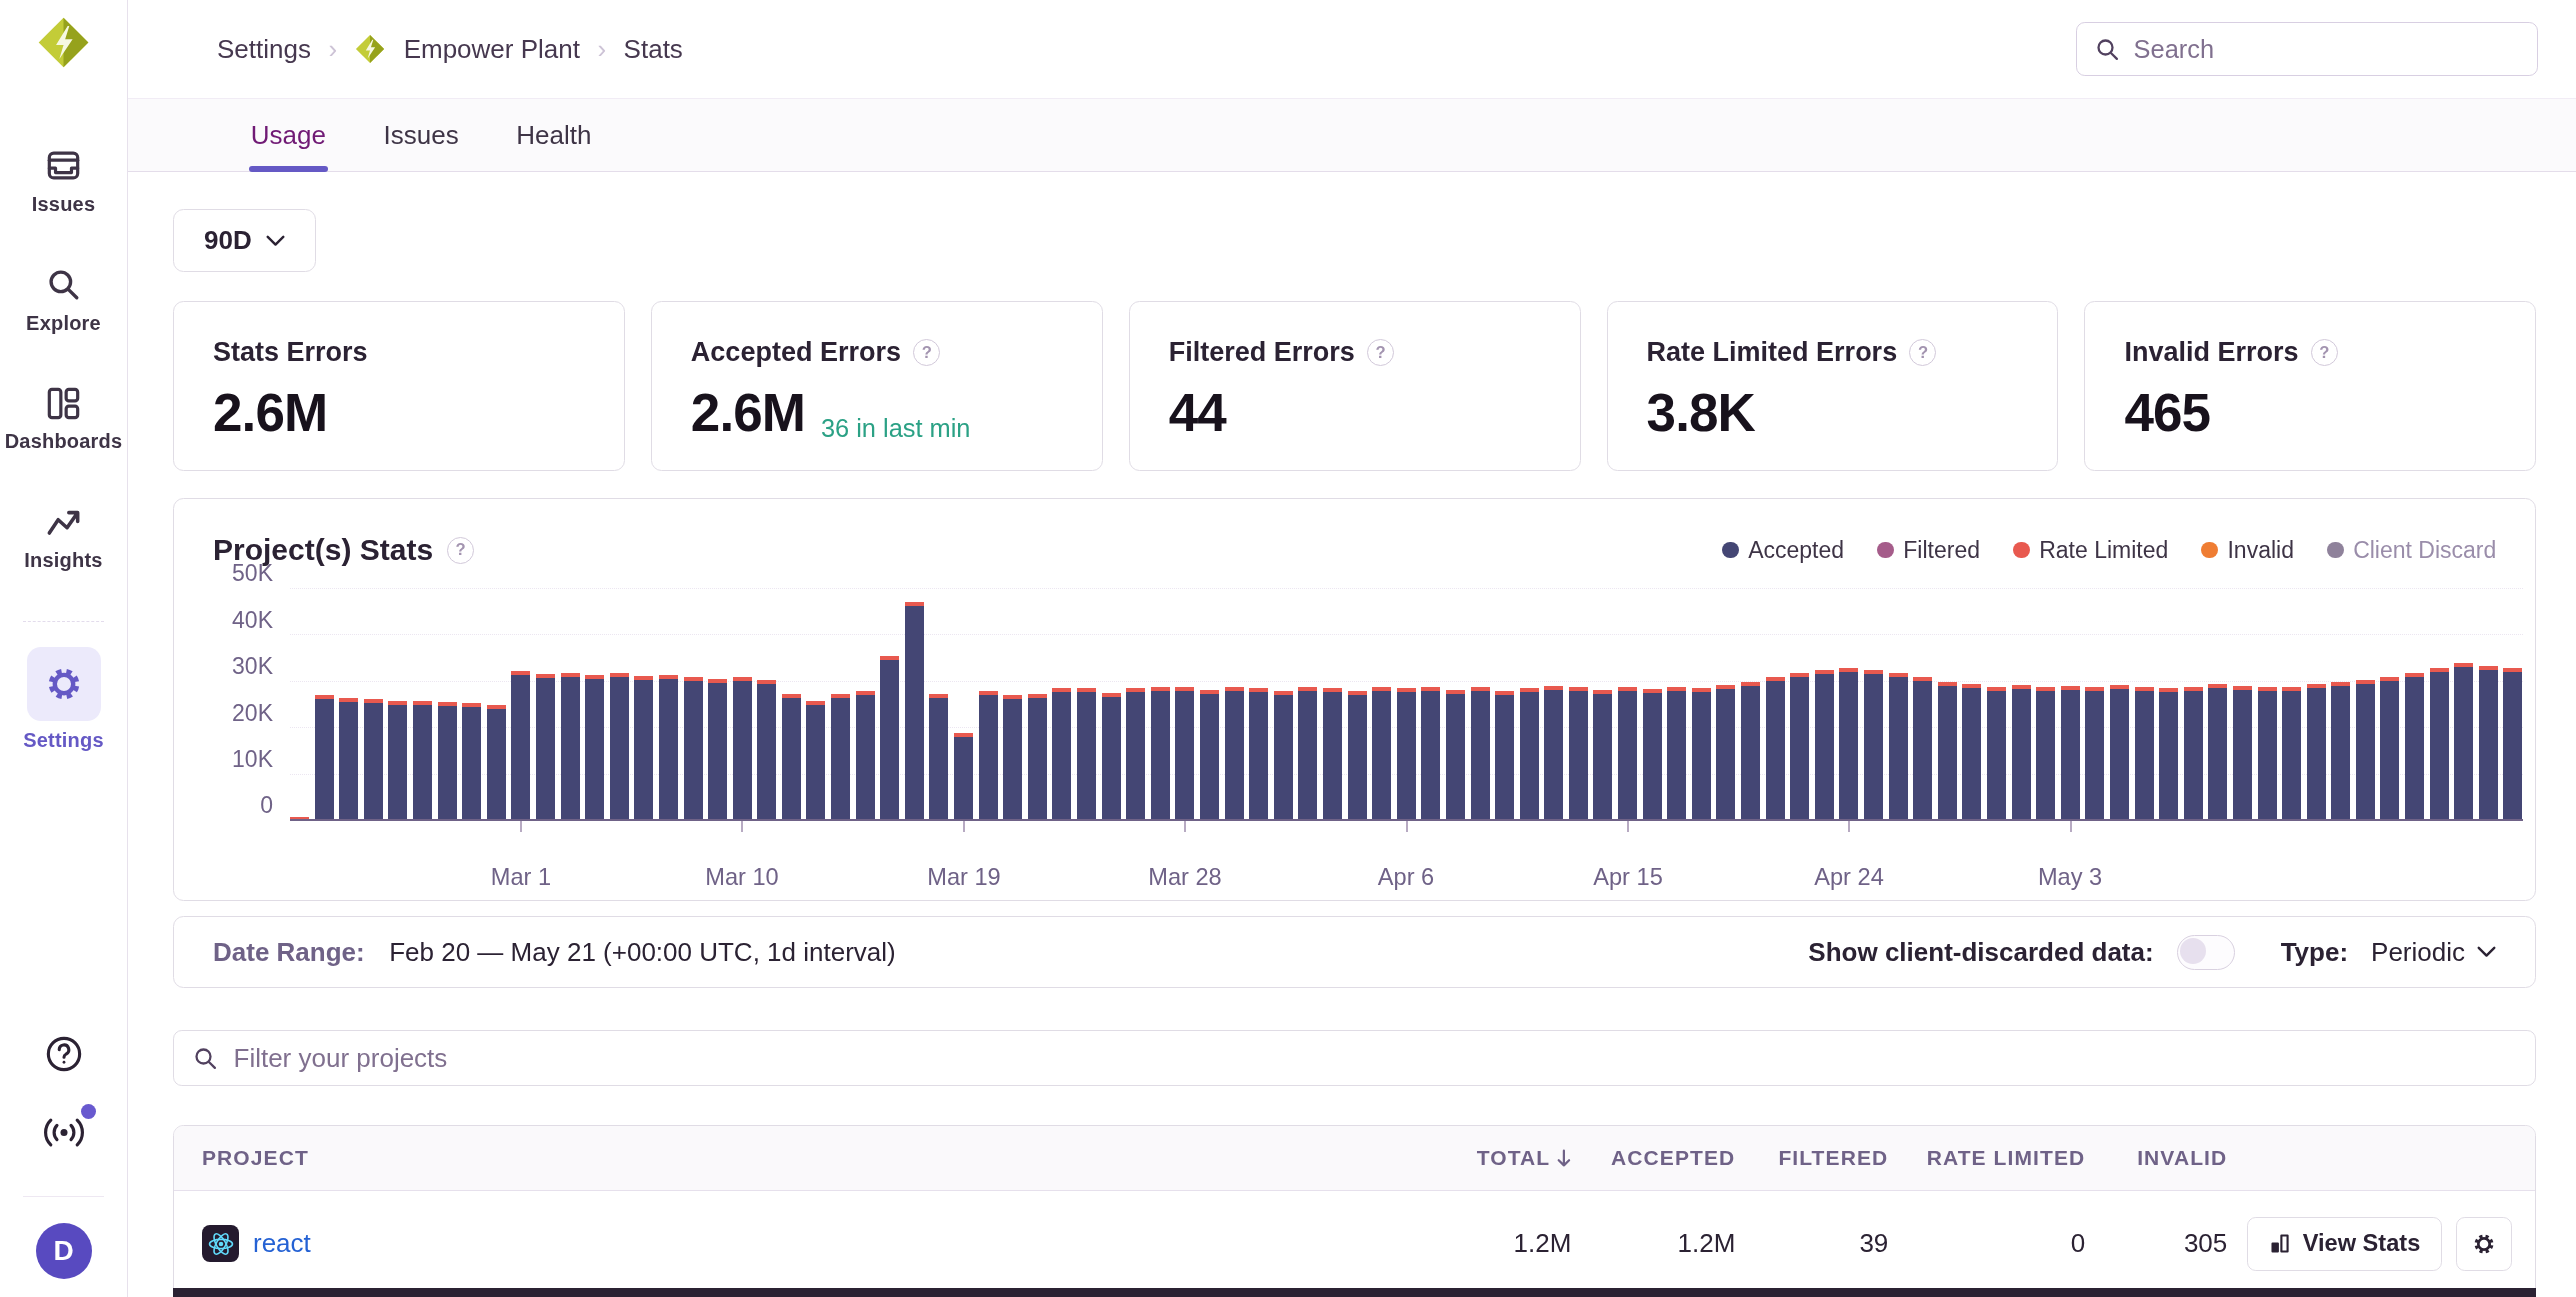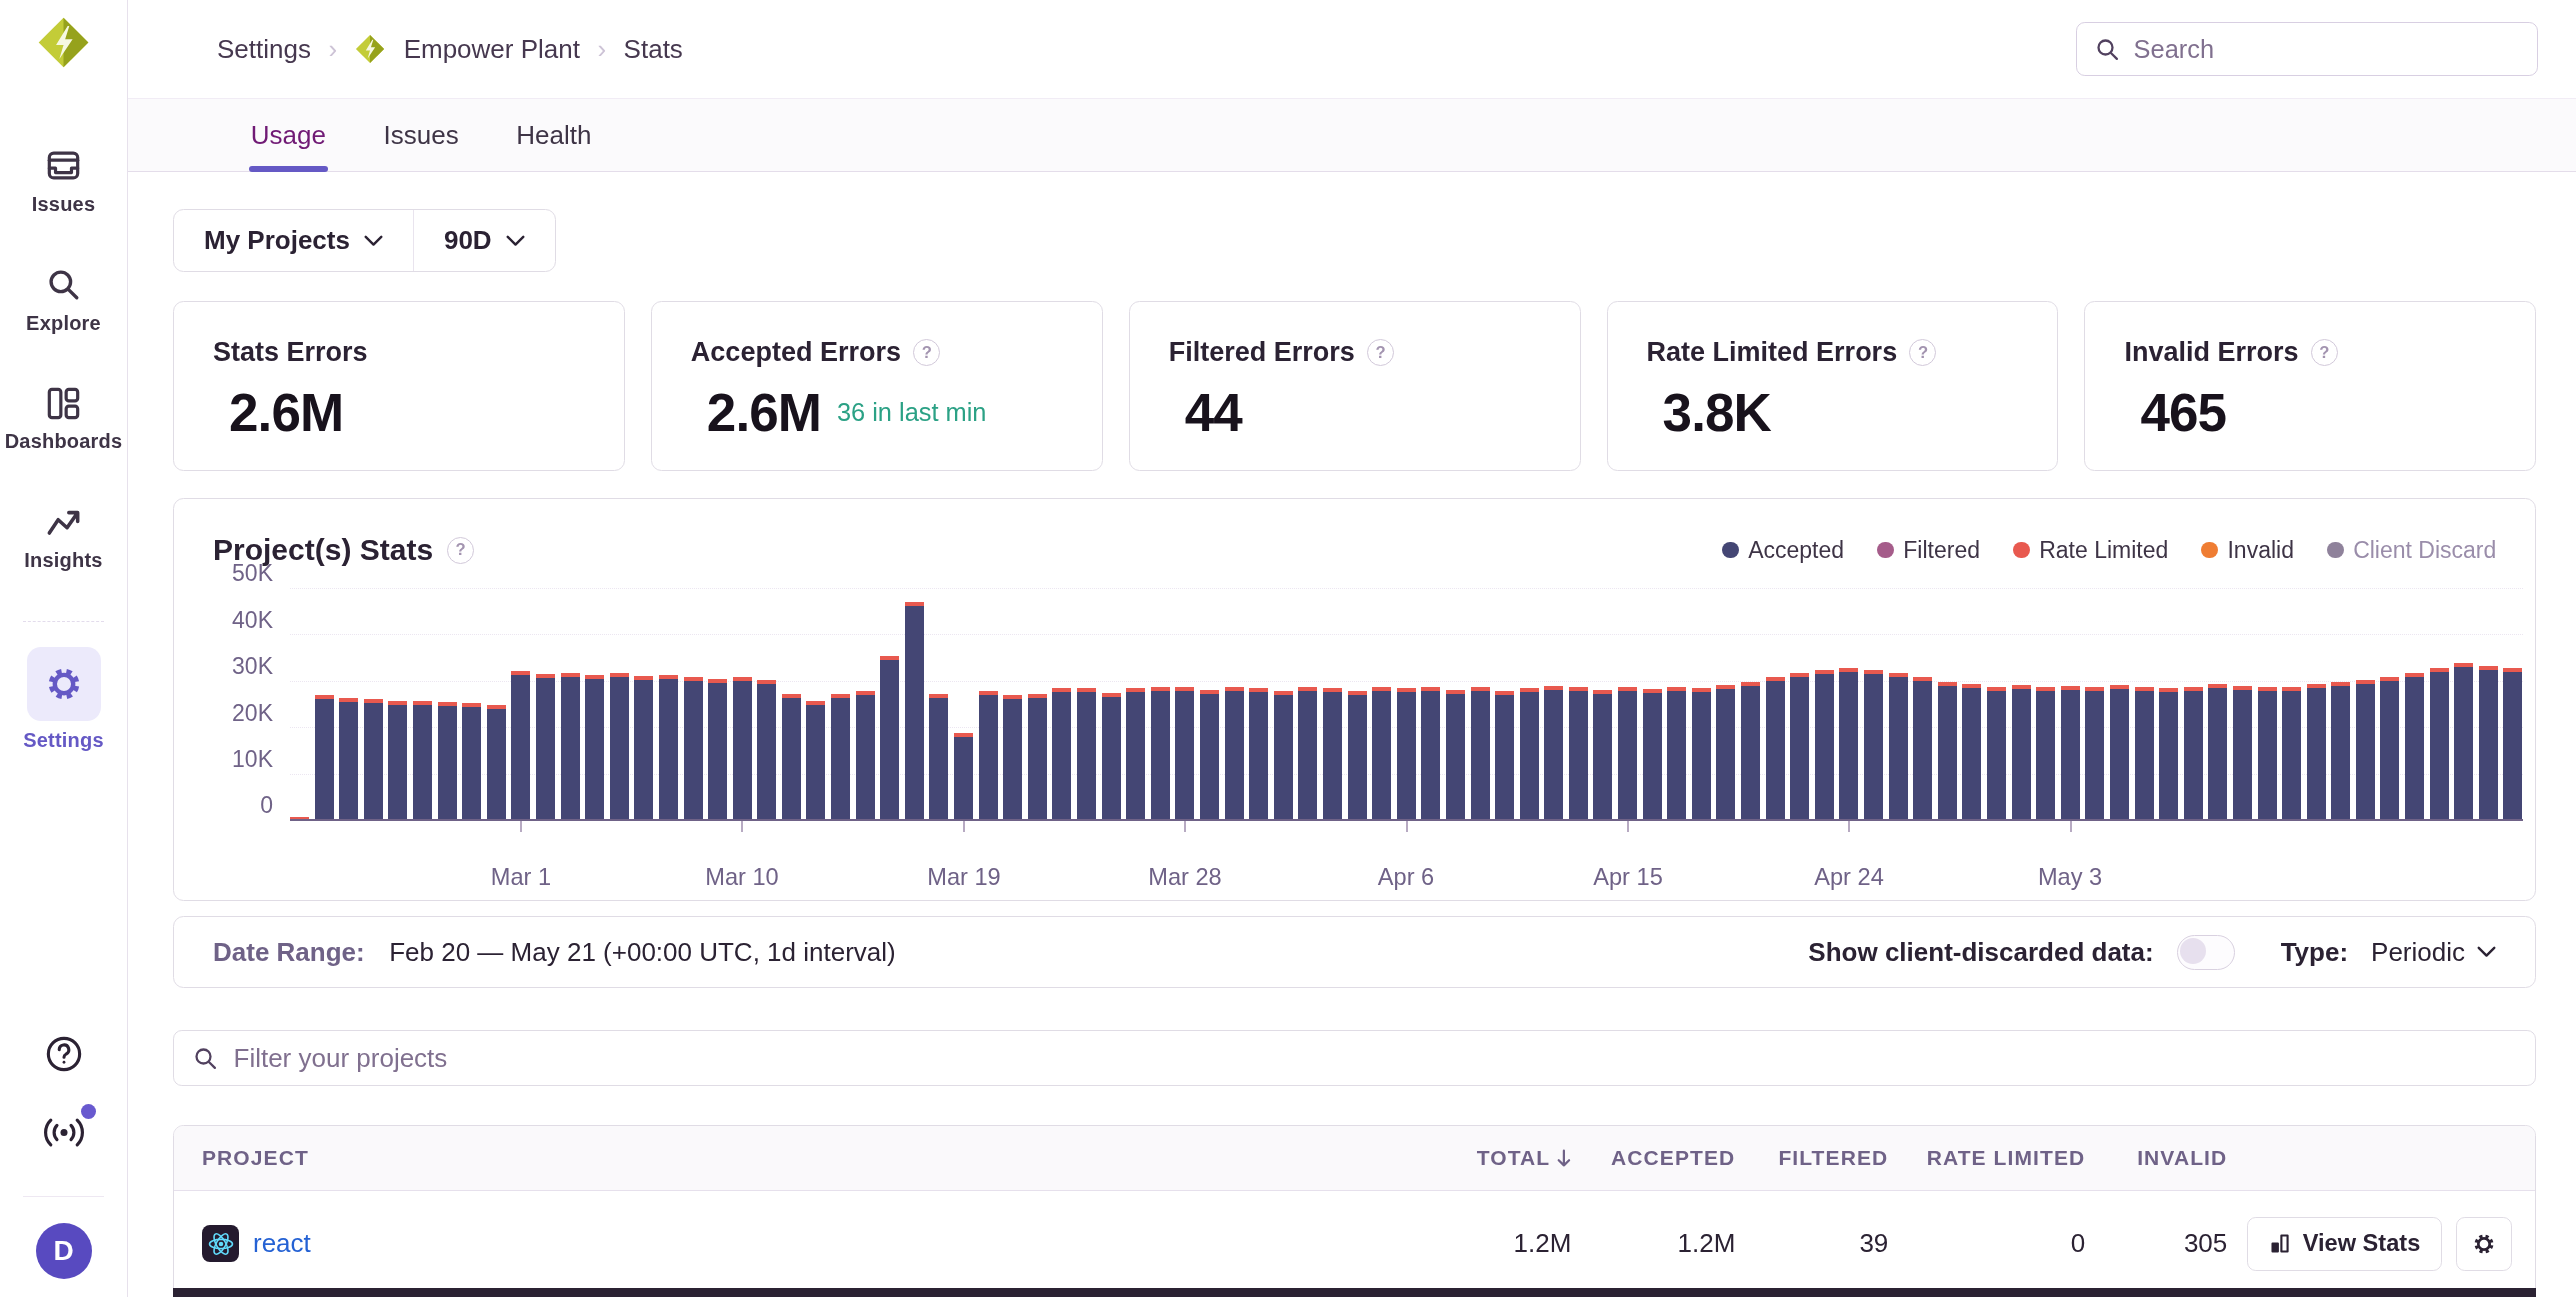--- a/index.html
+++ b/index.html
@@ -99,21 +99,21 @@
     flex:1; height:170px; border:1.8px solid #e0dce5; border-radius:10.5px; background:#fff;
     padding:35px 39px 0;
   }
   .card-title-row { display:flex; align-items:center; gap:12.3px; }
   .card-title { font-size:27px; font-weight:700; color:#2b2233; }
   .help-circle {
     width:27px; height:27px; border-radius:50%; border:1.8px solid #d2c9da;
     color:#a394b0; font-size:16.6px; font-weight:700;
     display:flex; align-items:center; justify-content:center; cursor:pointer;
   }
-  .card-value-row { display:flex; align-items:center; gap:15.8px; margin-top:14px;margin-left:16px; }
+  .card-value-row { display:flex; align-items:flex-end; gap:15.8px; margin-top:14px; }
   .card-value { font-size:53px; font-weight:700; color:#18121c; letter-spacing:-0.9px; }
   .card-sub { font-size:25.4px; color:#2ba185; }
 
   
   .chart-panel {
     margin-top:27px; height:403px; border:1.8px solid #e0dce5; border-radius:10.5px; background:#fff;
     position:relative;
   }
   .chart-head {
     display:flex; align-items:center; justify-content:space-between;
@@ -327,26 +327,20 @@
 
   <div class="tabstrip">
     <div class="tab active">Usage</div>
     <div class="tab">Issues</div>
     <div class="tab">Health</div>
   </div>
 
   <div class="content">
 
     <div class="filterbar">
-      <div class="filterseg">
-        <span class="fw-b">My Projects</span>
-        <svg width="19" height="11.4" viewBox="0 0 22 13" fill="none" stroke="#2b2233" stroke-width="2.8" stroke-linecap="round" stroke-linejoin="round">
-            <path d="M2 2 11 11 20 2"></path>
-          </svg>
-      </div>
       <div class="filterseg">
         <span class="fw-b">90D</span>
         <svg width="19" height="11.4" viewBox="0 0 22 13" fill="none" stroke="#2b2233" stroke-width="2.8" stroke-linecap="round" stroke-linejoin="round">
             <path d="M2 2 11 11 20 2"></path>
           </svg>
       </div>
     </div>
 
     <div class="cards">
       <div class="card">

